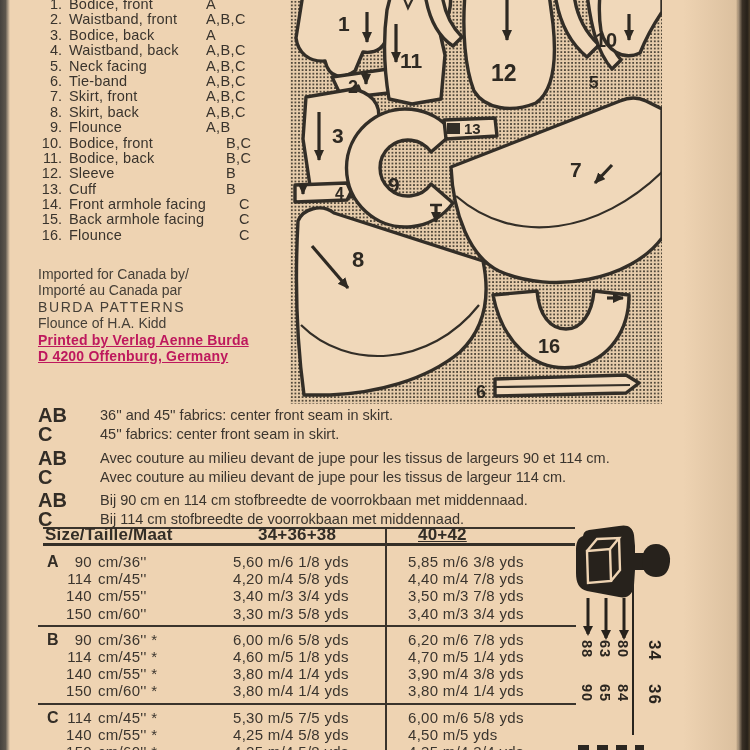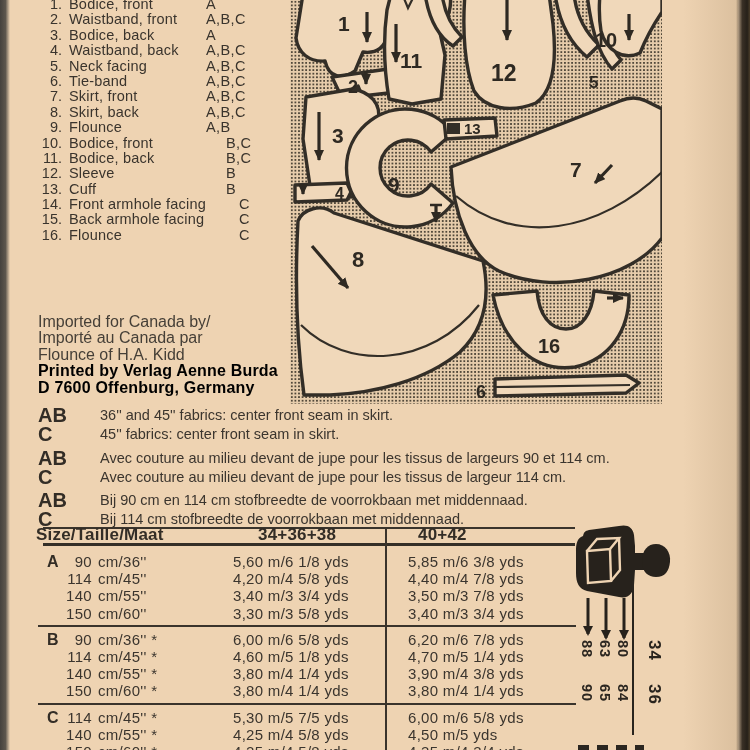--- a/index.html
+++ b/index.html
@@ -26,37 +26,37 @@
 
   
   .diagram { position:absolute; left:290px; top:0; width:372px; height:404px;
     background-color:#e6ccab;
     background-image:radial-gradient(#51483a 1.05px, rgba(0,0,0,0) 1.4px);
     background-size:3.6px 3.6px; }
   .diagram svg { position:absolute; left:0; top:0; }
   .diagram text { font-family:"Liberation Sans",sans-serif; font-weight:bold; fill:#2e2922; }
 
   
-  .imprint { position:absolute; left:38px; top:266px; font-size:16px; line-height:16.4px; color:#453f37;margin-top:48px; }
-  .imp-line.b { font-weight:bold; color:#000000; letter-spacing:.2px; }
+  .imprint { position:absolute; left:38px; top:266px; font-size:14px; line-height:16.4px; color:#453f37; }
+  .imp-line.b { font-weight:bold; color:#be185d; letter-spacing:.2px;text-decoration:underline; }
   .imp-line.sp { letter-spacing:1.6px; }
 
   
   .notes { position:absolute; left:38px; top:406px; }
   .note-row { display:flex; height:19.2px; line-height:19.2px; font-size:14.5px; white-space:nowrap; }
   .note-gap { margin-top:4.2px; }
   .note-label { width:62px; font-weight:bold; font-size:20px; color:#332d26; }
 
   
   .t-wrap { position:absolute; left:30px; top:522px; width:548px; font-size:15px; color:#3b352e; }
   .t-rule-top { position:absolute; left:13px; top:5px;  width:532px; height:2px;   background:#3a342c; }
   .t-rule-hdr { position:absolute; left:13px; top:21px; width:532px; height:2.5px; background:#352f27; }
   .t-divider  { position:absolute; left:355px; top:5px; width:2px; height:223px;  background:#3a342c; }
   .th { position:absolute; top:3px; font-weight:bold; font-size:17px; color:#332d26; letter-spacing:.2px; }
-  .th1 { left:6px; } .th2 { left:228px; } .th3 { left:388px; }
+  .th1 { left:15px; } .th2 { left:228px; } .th3 { left:388px;text-decoration:underline; }
   .t-body { position:absolute; left:0; top:31px; width:548px; }
   .t-row { position:relative; height:17.2px; line-height:17.2px; white-space:nowrap; letter-spacing:.3px; }
   .t-row span { position:absolute; top:0; }
   .t-view  { left:17px; font-weight:bold; font-size:16px; color:#332d26; }
   .t-wnum  { left:30px; width:32px; text-align:right; }
   .t-wrest { left:68px; }
   .t-c1 { left:203px; }
   .t-c2 { left:378px; }
   .t-sep { height:2px; background:#3a342c; width:538px; margin:3px 0 4px 8px; }
 
@@ -154,23 +154,24 @@
         <text x="62" y="267" font-size="22">8</text>
         <text x="248" y="353" font-size="20">16</text>
         <text x="186" y="398" font-size="18">6</text>
       </g>
     </svg>
   </div>
 
   <div class="imprint">
       <div class="imp-line">Imported for Canada by/</div>
       <div class="imp-line">Importé au Canada par</div>
+      <div class="imp-line sp">BURDA PATTERNS</div>
       <div class="imp-line">Flounce of H.A. Kidd</div>
       <div class="imp-line b">Printed by Verlag Aenne Burda</div>
-      <div class="imp-line b">D 7600 Offenburg, Germany</div>
+      <div class="imp-line b">D 4200 Offenburg, Germany</div>
     </div>
 
   <div class="notes">
       <div class="note-row">
         <span class="note-label">AB</span>
         <span class="note-text">36'' and 45'' fabrics: center front seam in skirt.</span>
       </div>
       <div class="note-row">
         <span class="note-label">C</span>
         <span class="note-text">45'' fabrics: center front seam in skirt.</span>

